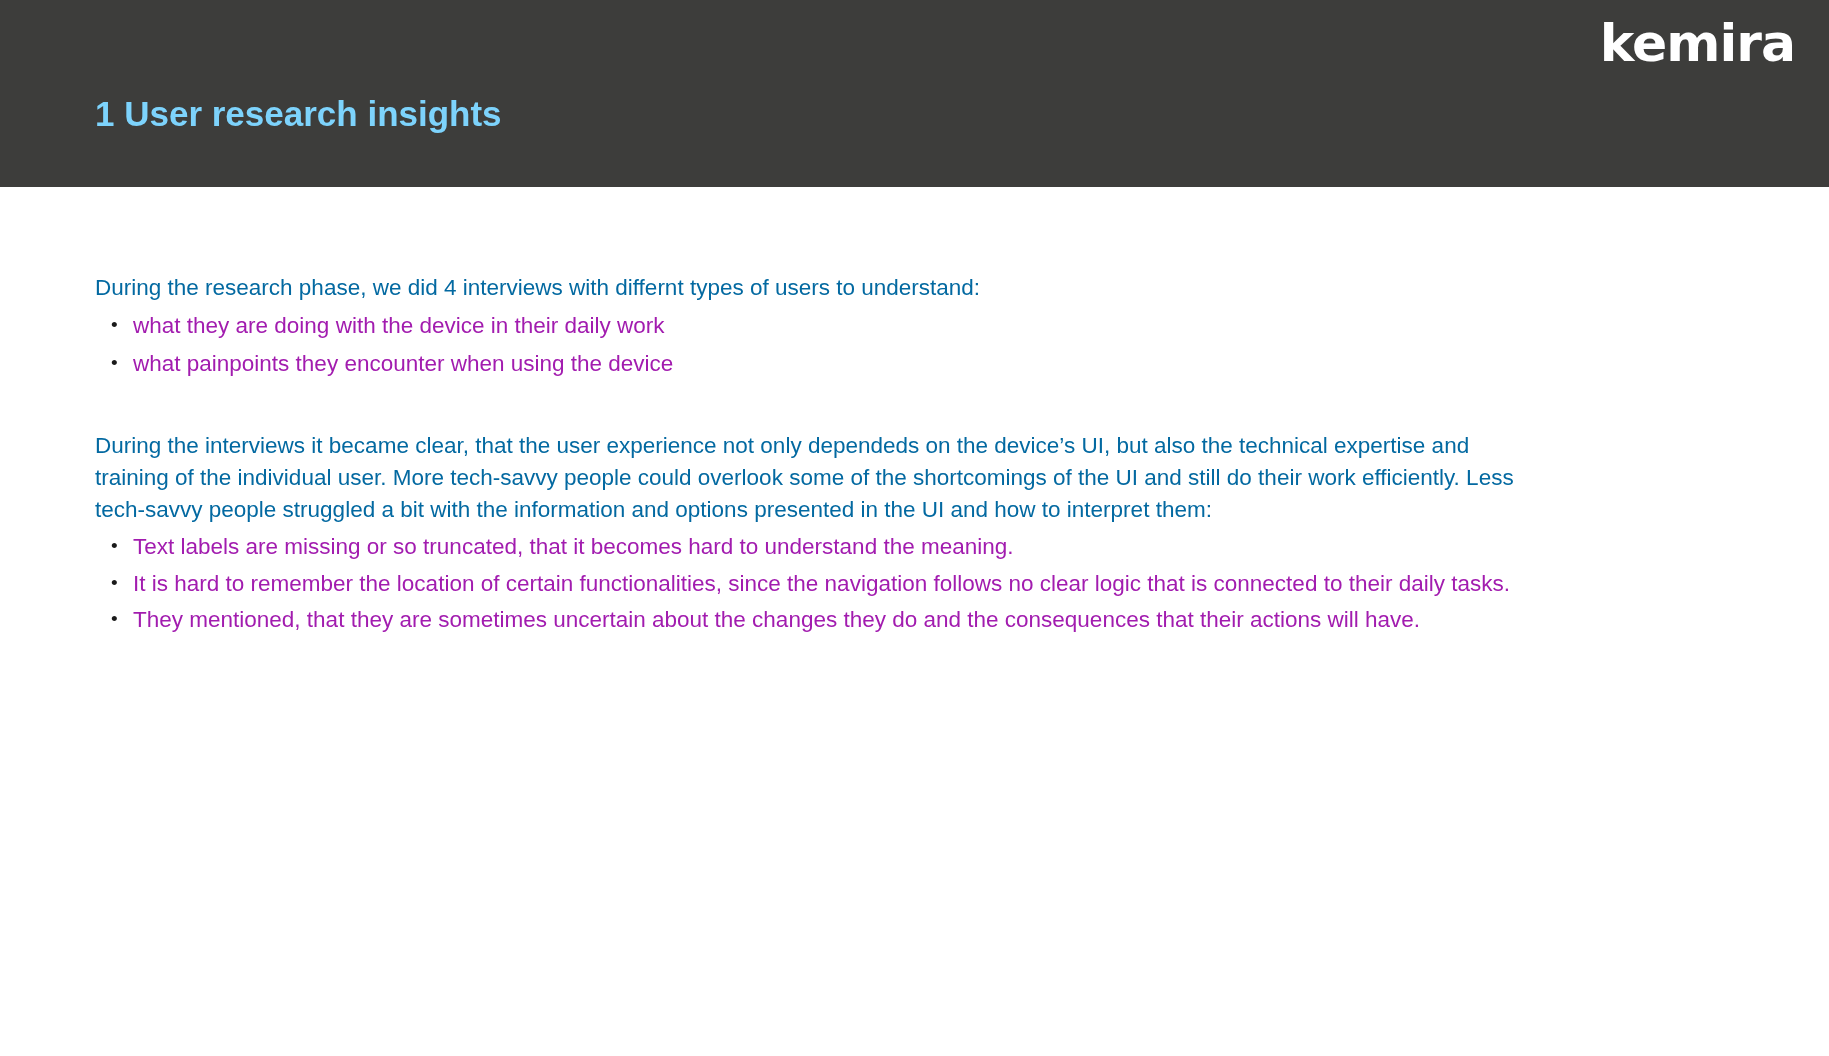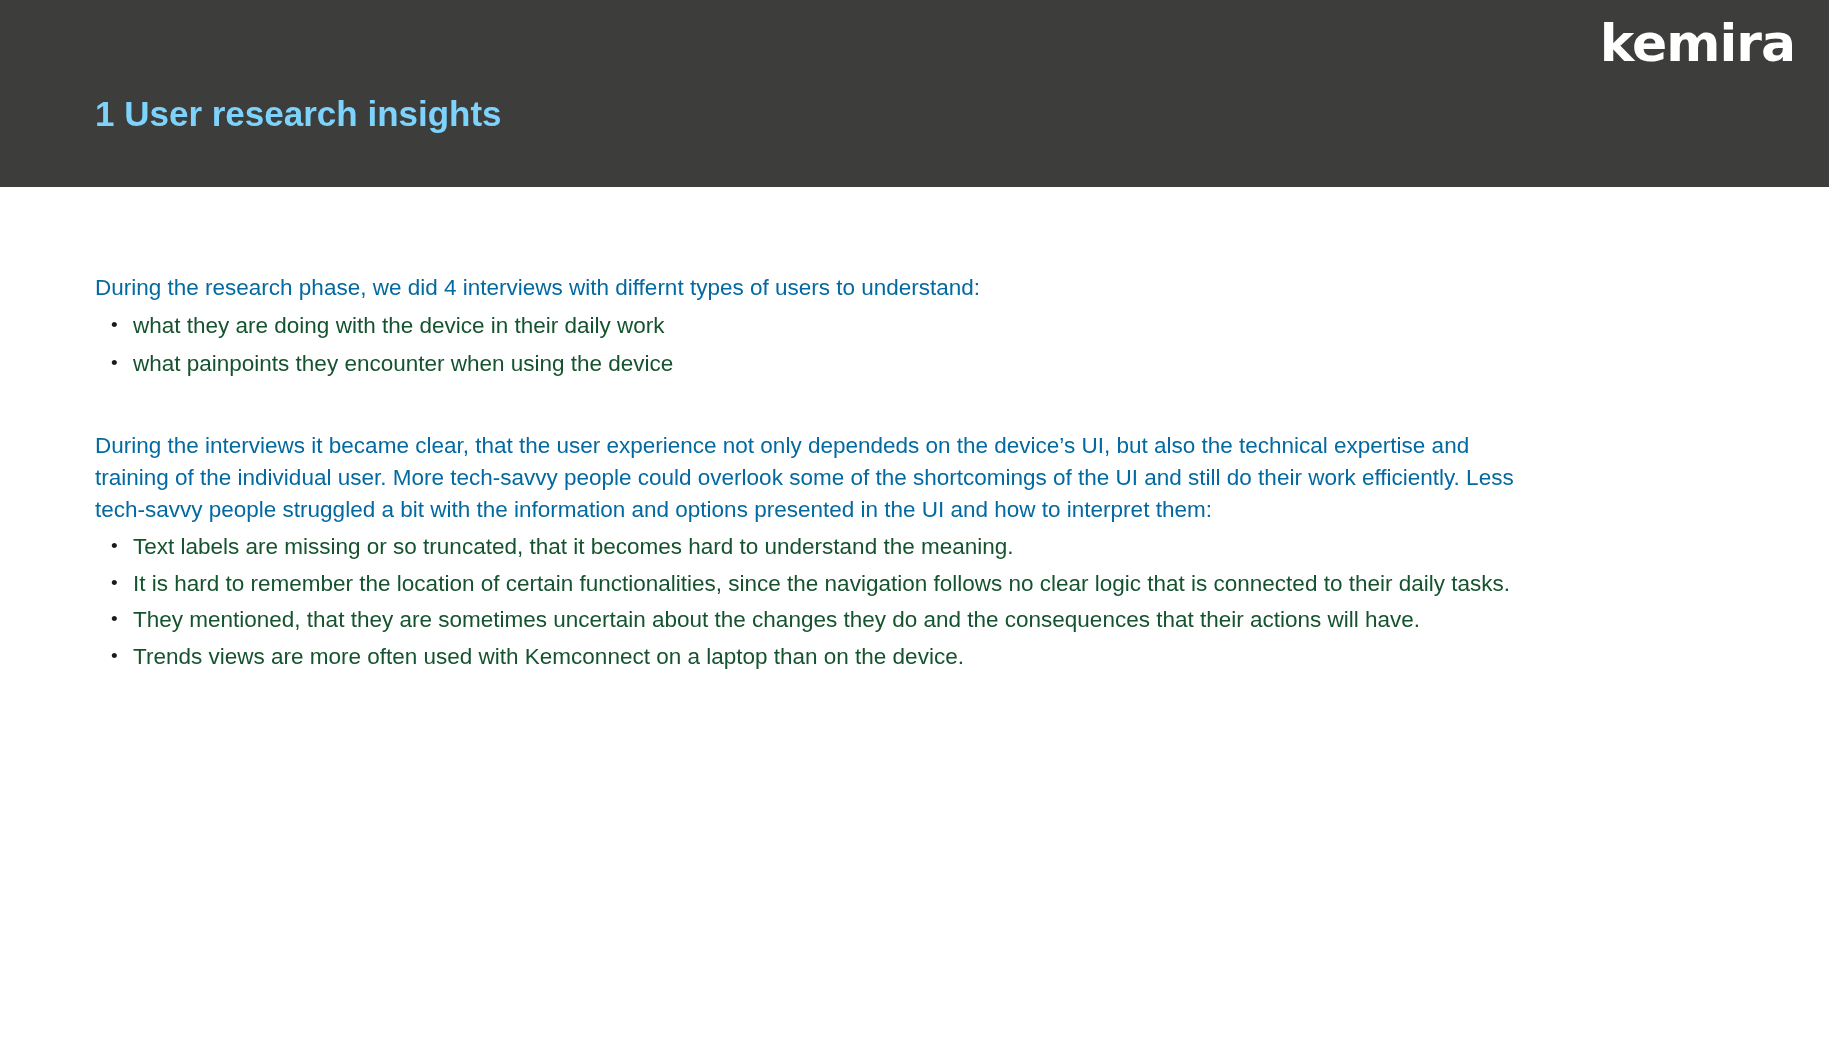--- a/index.html
+++ b/index.html
@@ -76,21 +76,21 @@
   .bullet-list {
     list-style: none;
     margin: 0;
     padding: 0;
   }
 
   .bullet-list li {
     position: relative;
     font-size: 22.5px;
     line-height: 1.42;
-    color: #14532d;
+    color: #a21caf;
     padding-left: 38px;
     margin: 0;
   }
   .bullet-list li::before {
     content: "\2022";
     position: absolute;
     left: 16px;
     top: 0;
     font-size: 19px;
     line-height: 1.55;
@@ -128,17 +128,16 @@
     <div class="block-gap-large"></div>
 
     <p class="para">During the interviews it became clear, that the user experience not only dependeds on the device’s UI, but also the technical expertise and training of the individual user. More tech-savvy people could overlook some of the shortcomings of the UI and still do their work efficiently. Less tech-savvy people struggled a bit with the information and options presented in the UI and how to interpret them:</p>
 
     <div class="block-gap-med"></div>
 
     <ul class="bullet-list list-loose">
       <li>Text labels are missing or so truncated, that it becomes hard to understand the meaning.</li>
       <li>It is hard to remember the location of certain functionalities, since the navigation follows no clear logic that is connected to their daily tasks.</li>
       <li> They mentioned, that they are sometimes uncertain about the changes they do and the consequences that their actions will have.</li>
-      <li>Trends views are more often used with Kemconnect on a laptop than on the device.</li>
     </ul>
 
   </div>
 </div>
 
 </body></html>

